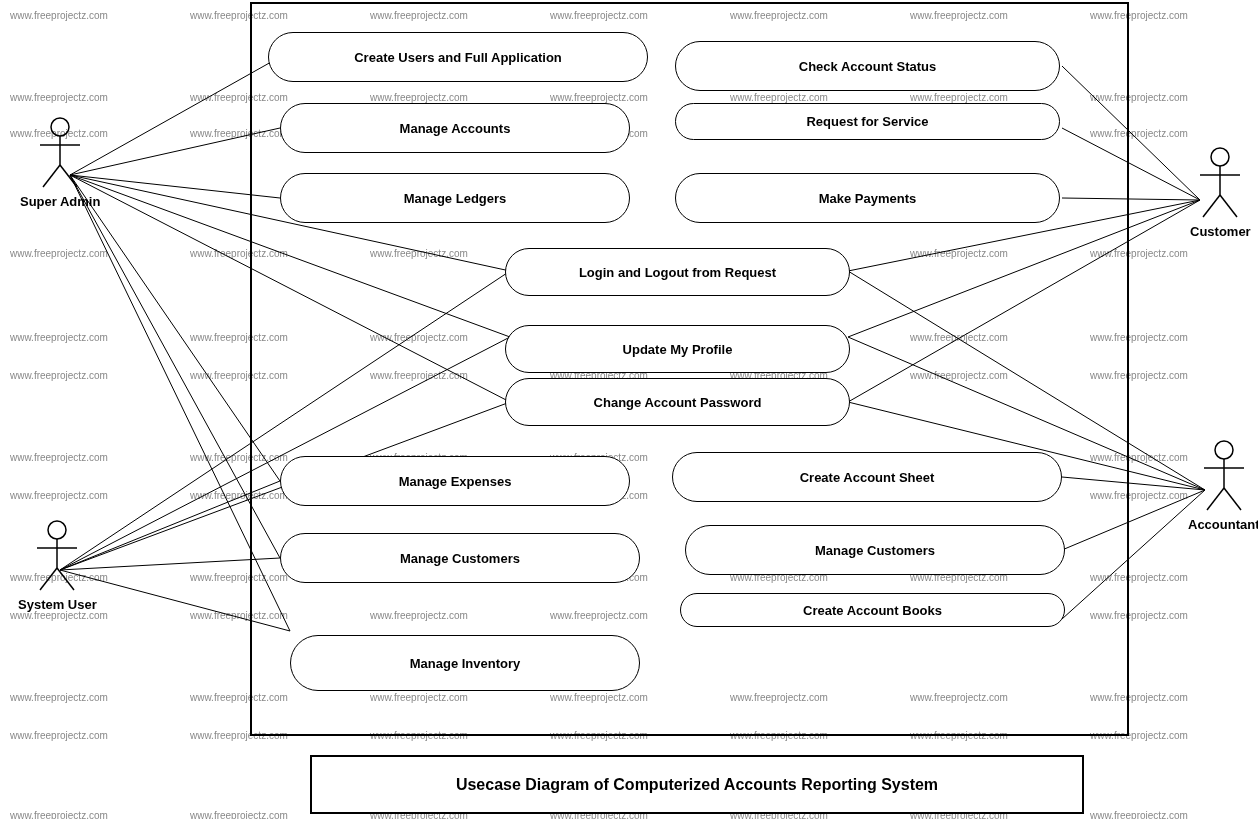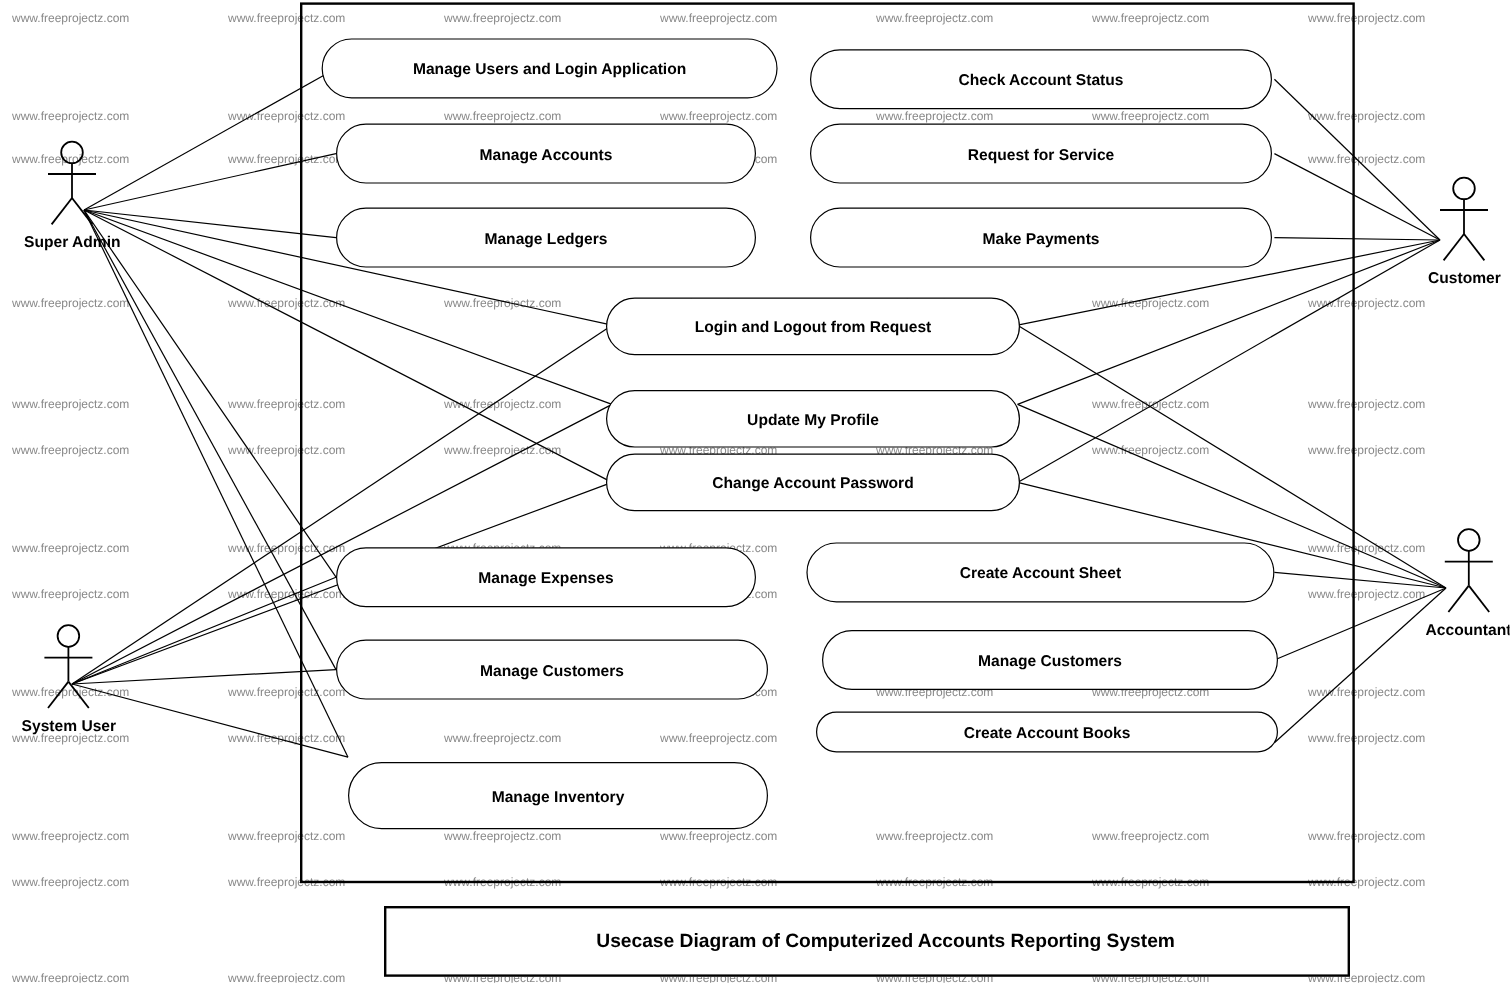--- a/index.html
+++ b/index.html
@@ -242,33 +242,33 @@
       <circle cx="25" cy="12" r="9" stroke="#000" fill="none" stroke-width="1.5"></circle>
       <line x1="25" y1="21" x2="25" y2="50" stroke="#000" stroke-width="1.5"></line>
       <line x1="5" y1="30" x2="45" y2="30" stroke="#000" stroke-width="1.5"></line>
       <line x1="25" y1="50" x2="8" y2="72" stroke="#000" stroke-width="1.5"></line>
       <line x1="25" y1="50" x2="42" y2="72" stroke="#000" stroke-width="1.5"></line>
     </svg>
   <div class="actor-label">Accountant</div>
 </div>
 
 <div class="usecase" style="left:268px; top:32px; width:380px; height:50px;">
-    <span>Manage Users and Login Application</span>
+    <span>Create Users and Full Application</span>
   </div>
 <div class="usecase" style="left:280px; top:103px; width:350px; height:50px;">
     <span>Manage Accounts</span>
   </div>
 <div class="usecase" style="left:280px; top:173px; width:350px; height:50px;">
     <span>Manage Ledgers</span>
   </div>
 
 <div class="usecase" style="left:675px; top:41px; width:385px; height:50px;">
     <span>Check Account Status</span>
   </div>
-<div class="usecase" style="left:675px; top:103px; width:385px; height:50px;">
+<div class="usecase" style="left:675px; top:103px; width:385px; height:37px;">
     <span>Request for Service</span>
   </div>
 <div class="usecase" style="left:675px; top:173px; width:385px; height:50px;">
     <span>Make Payments</span>
   </div>
 
 <div class="usecase" style="left:505px; top:248px; width:345px; height:48px;">
     <span>Login and Logout from Request</span>
   </div>
 <div class="usecase" style="left:505px; top:313px; width:345px; height:48px;margin-top:12px;">
@@ -291,15 +291,15 @@
 <div class="usecase" style="left:672px; top:452px; width:390px; height:50px;">
     <span>Create Account Sheet</span>
   </div>
 <div class="usecase" style="left:685px; top:525px; width:380px; height:50px;">
     <span>Manage Customers</span>
   </div>
 <div class="usecase" style="left:680px; top:593px; width:385px; height:34px;">
     <span>Create Account Books</span>
   </div>
 
-<div class="title-box" style="left:320px; top:755px; width:770px; height:55px;padding-left:31px;">
+<div class="title-box" style="left:310px; top:755px; width:770px; height:55px;">
   <span>Usecase Diagram of Computerized Accounts Reporting System</span>
 </div>
 
 </body></html>

